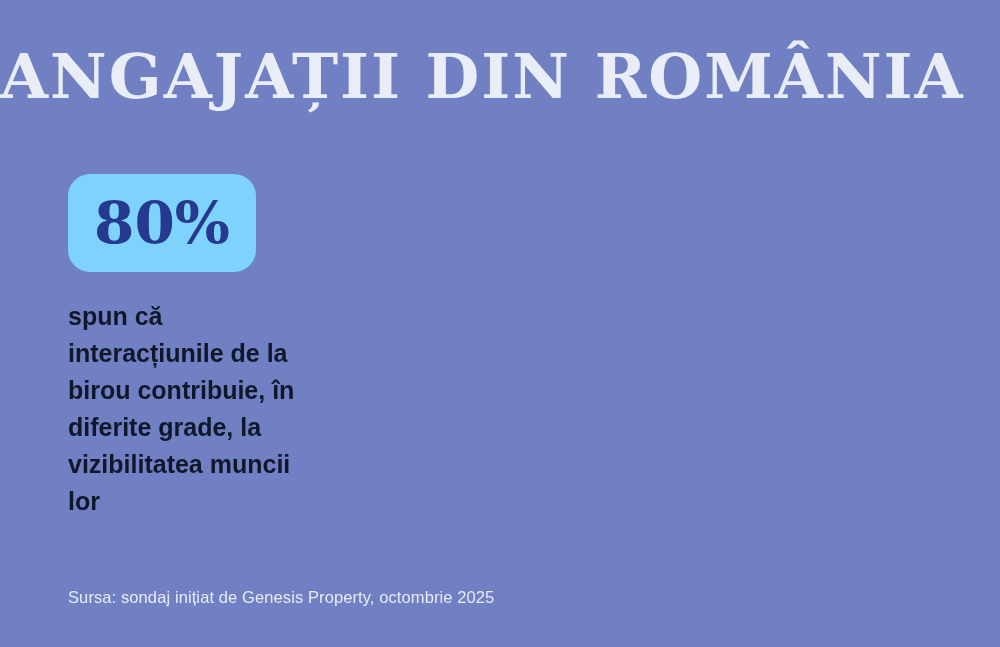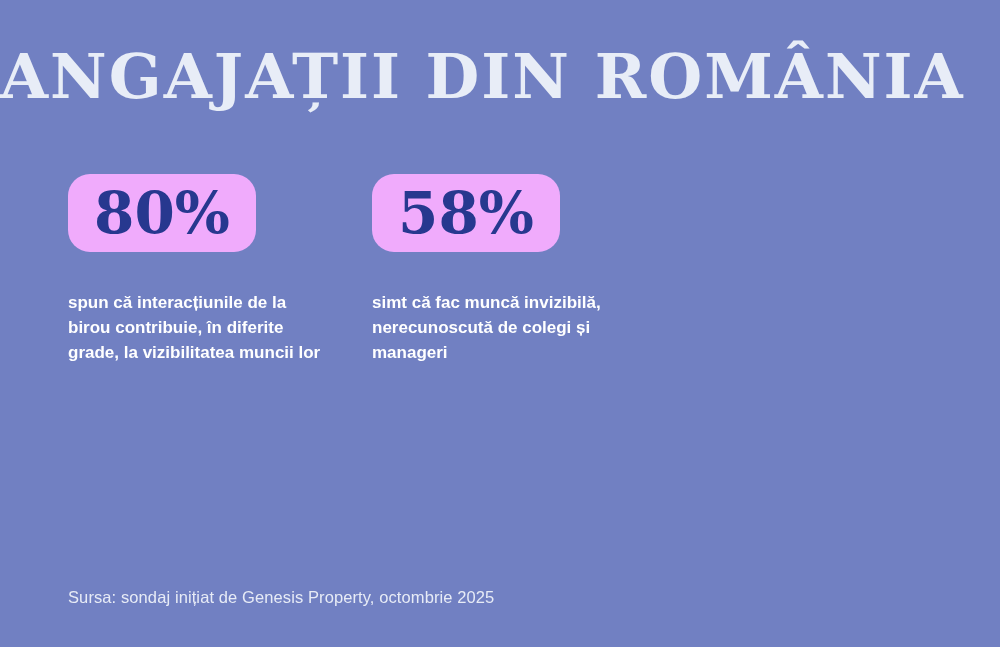--- a/index.html
+++ b/index.html
@@ -43,45 +43,45 @@
     justify-content: flex-start;
     gap: 49px;
   }
   .stat-col {
     width: 255px;
     display: flex;
     flex-direction: column;
     align-items: flex-start;
   }
   .stat-card {
-    background: #f0abfc;
+    background: #7dd3fc;
     border-radius: 22px;
-    height: 78px;
+    height: 98px;
     min-width: 188px;
     padding: 0 26px;
     display: flex;
     align-items: center;
     justify-content: center;
     box-sizing: border-box;
   }
   .stat-value {
     font-family: "DejaVu Serif", serif;
     font-weight: 700;
     font-size: 58px;
     color: #27388f;
     line-height: 1;
     letter-spacing: 0px;
   }
   .stat-desc {
-    margin-top: 38px;
+    margin-top: 26px;
     font-family: "Liberation Sans", sans-serif;
     font-weight: 700;
-    font-size: 17px;
+    font-size: 25px;
     line-height: 1.48;
-    color: #ffffff;
+    color: #0f172a;
     max-width: 262px;
   }
   .source {
     position: absolute;
     left: 68px;
     top: 588px;
     font-family: "Liberation Sans", sans-serif;
     font-size: 16.5px;
     font-weight: 400;
     color: #e7ebf6;
@@ -97,26 +97,20 @@
 
   <div class="stats-row">
 
     <div class="stat-col">
       <div class="stat-card">
         <span class="stat-value">80%</span>
       </div>
       <div class="stat-desc">spun că interacțiunile de la birou contribuie, în diferite grade, la vizibilitatea muncii lor</div>
     </div>
 
-    <div class="stat-col">
-      <div class="stat-card">
-        <span class="stat-value">58%</span>
-      </div>
-      <div class="stat-desc">simt că fac muncă invizibilă, nerecunoscută de colegi și manageri</div>
-    </div>
 
     <div class="stat-col">
     </div>
 
   </div>
 
   <div class="source">Sursa: sondaj inițiat de Genesis Property, octombrie 2025</div>
 
 </div>
 

